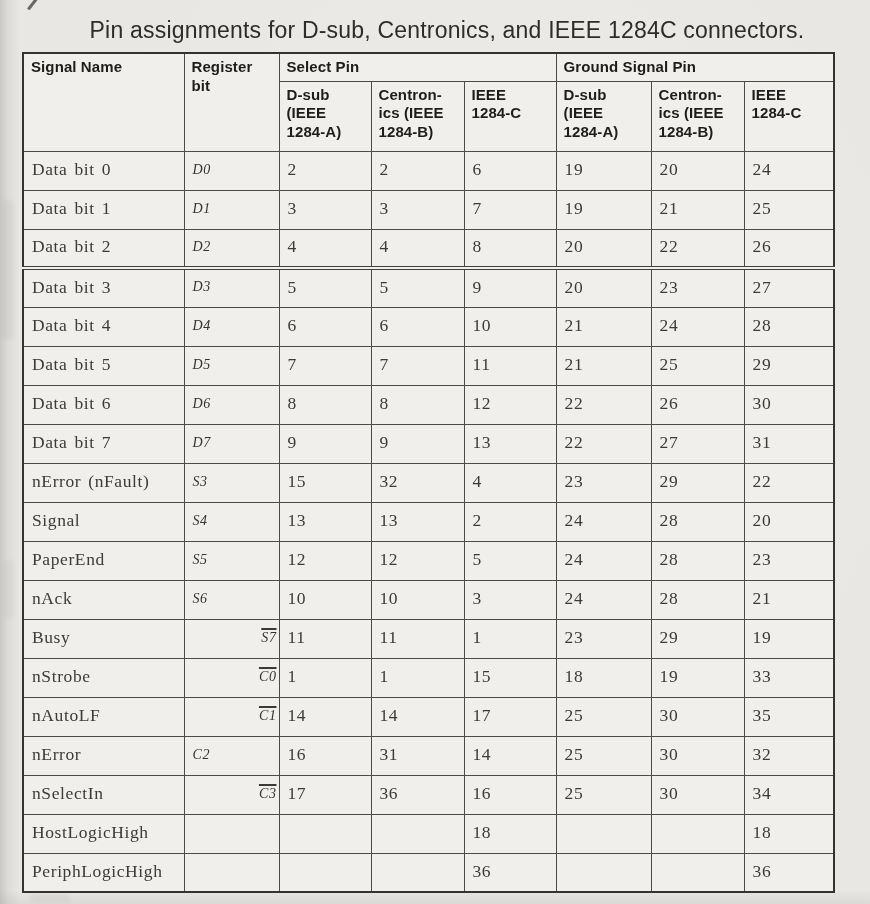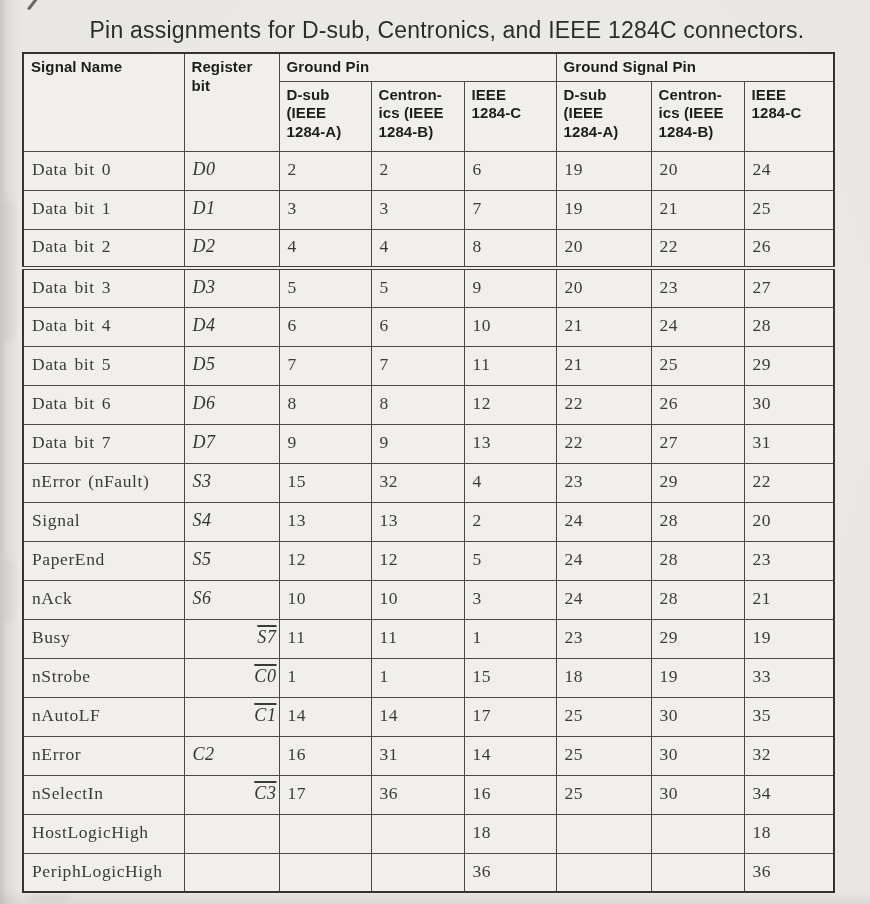--- a/index.html
+++ b/index.html
@@ -52,21 +52,21 @@
     height:39px;
     font-family:"Liberation Serif", "DejaVu Serif", serif;
     font-size:17.5px;
     color:#3b3b3b;
     letter-spacing:0.6px;
     word-spacing:2px;
     vertical-align:middle;
     padding:0 2px 2px 8px;
     overflow:hidden;
   }
-  .pins tbody td.reg { font-style:italic; font-size:18px; color:#343434; }
+  .pins tbody td.reg { font-style:italic; font-size:14px; color:#343434; }
   .pins tbody td.reg.ovl {
     text-decoration:overline;
     text-decoration-color:#3a3a3a;
     text-decoration-thickness:1.5px;
     text-align:right;
   }
   
   .pins tbody tr.split td { border-top:4px double #403f3c; }
 
   
@@ -111,21 +111,21 @@
       <col style="width:93px">
       <col style="width:92px">
     <col style="width:95px">
       <col style="width:93px">
       <col style="width:90px">
   </colgroup>
   <thead>
     <tr class="h1">
       <th rowspan="2">Signal Name</th>
       <th rowspan="2">Register bit</th>
-      <th colspan="3">Ground Pin</th>
+      <th colspan="3">Select Pin</th>
       <th colspan="3">Ground Signal Pin</th>
     </tr>
     <tr class="h2">
       <th>D-sub
 (IEEE
 1284-A)</th>
       <th>Centron-
 ics (IEEE
 1284-B)</th>
       <th>IEEE

